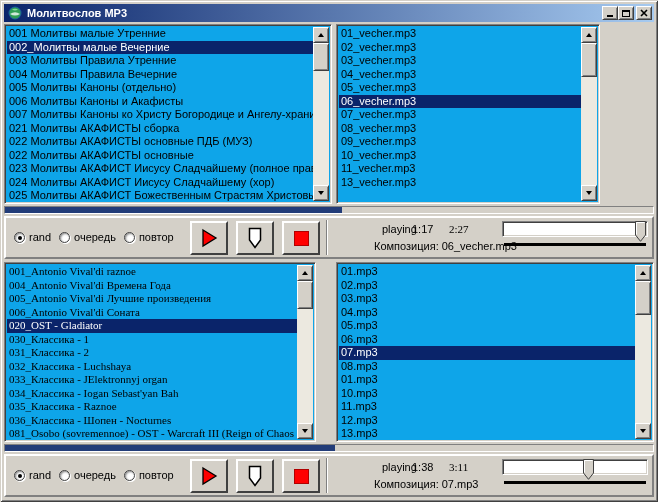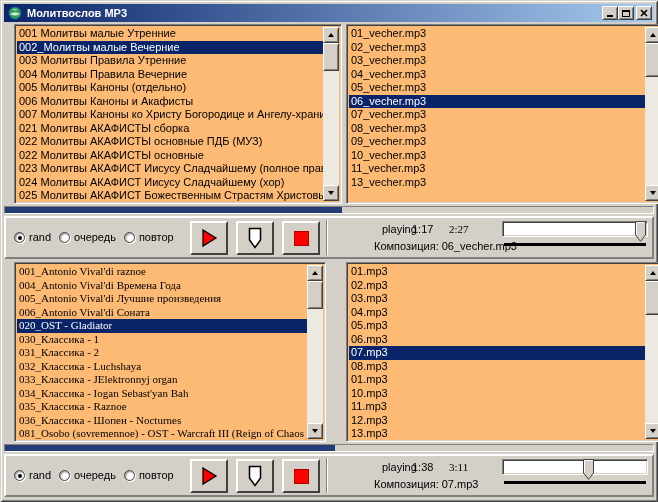--- a/index.html
+++ b/index.html
@@ -21,23 +21,23 @@
   .title{color:#fff;font-weight:bold;margin-left:5px;flex:1;white-space:nowrap;overflow:hidden;}
   .winbtns{display:flex;align-items:center;}
   .wbtn{width:16px;height:14px;background:#D4D0C8;border:1px solid;
     border-color:#FFFFFF #404040 #404040 #FFFFFF;
     box-shadow:inset 1px 1px 0 #D4D0C8, inset -1px -1px 0 #808080;
     display:flex;align-items:center;justify-content:center;cursor:default;}
   .wbtn.close{margin-left:2px;}
   .gl-min{width:6px;height:2px;background:#000;margin-top:6px;}
   .gl-max{width:8px;height:7px;border:1px solid #000;border-top:2px solid #000;}
   
-  .listbox{position:absolute;background:#fdba74;border:1px solid;
+  .listbox{position:absolute;background:#0ea5e9;border:1px solid;
     border-color:#808080 #FFFFFF #FFFFFF #808080;
-    box-shadow:inset 1px 1px 0 #404040, inset -1px -1px 0 #D4D0C8;margin-left:10px;}
+    box-shadow:inset 1px 1px 0 #404040, inset -1px -1px 0 #D4D0C8;}
   .rows{position:absolute;left:2px;top:2px;right:18px;bottom:2px;overflow:hidden;}
   .lrow{height:13.5px;line-height:13.5px;padding-left:2px;white-space:nowrap;overflow:hidden;}
   .lrow.sel{background:#0A246A;color:#fff;}
   
   .vscroll{position:absolute;top:2px;right:2px;bottom:2px;width:16px;background:#ECE9E0;}
   .sbtn{position:absolute;left:0;width:16px;height:16px;background:#D4D0C8;border:1px solid;
     border-color:#FFFFFF #404040 #404040 #FFFFFF;
     box-shadow:inset 1px 1px 0 #D4D0C8, inset -1px -1px 0 #808080;
     display:flex;align-items:center;justify-content:center;}
   .sbtn.up{top:0;} .sbtn.down{bottom:0;}
@@ -126,21 +126,21 @@
       <div class="sbtn up">
           <span class="arr-up"></span>
         </div>
       <div class="sthumb" style="top:16px;height:28px;"></div>
       <div class="sbtn down">
           <span class="arr-down"></span>
         </div>
     </div>
   </div>
 
-  <div class="listbox" style="left:336px;top:24px;width:318px;height:180px;">
+  <div class="listbox" style="left:336px;top:24px;width:264px;height:180px;">
     <div class="rows">
         <div class="lrow">01_vecher.mp3</div>
         <div class="lrow">02_vecher.mp3</div>
         <div class="lrow">03_vecher.mp3</div>
         <div class="lrow">04_vecher.mp3</div>
         <div class="lrow">05_vecher.mp3</div>
         <div class="lrow sel">06_vecher.mp3</div>
         <div class="lrow">07_vecher.mp3</div>
         <div class="lrow">08_vecher.mp3</div>
         <div class="lrow">09_vecher.mp3</div>

